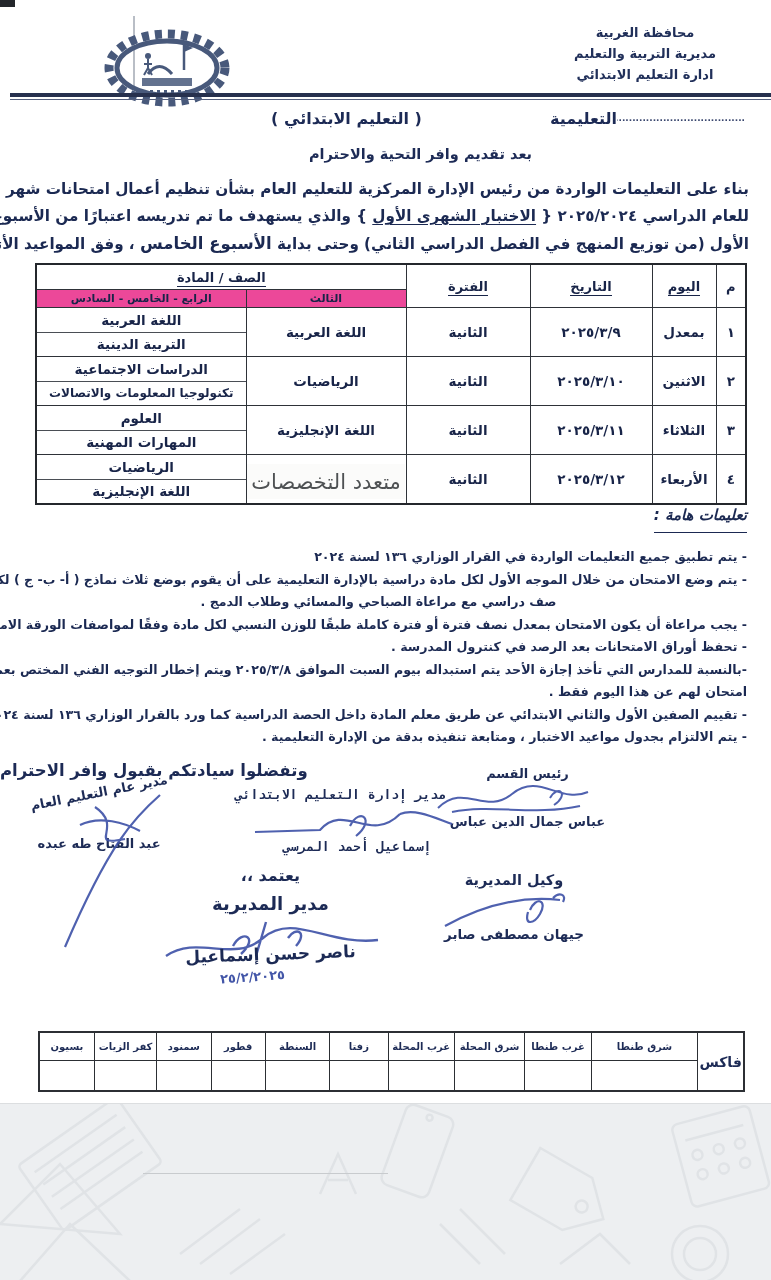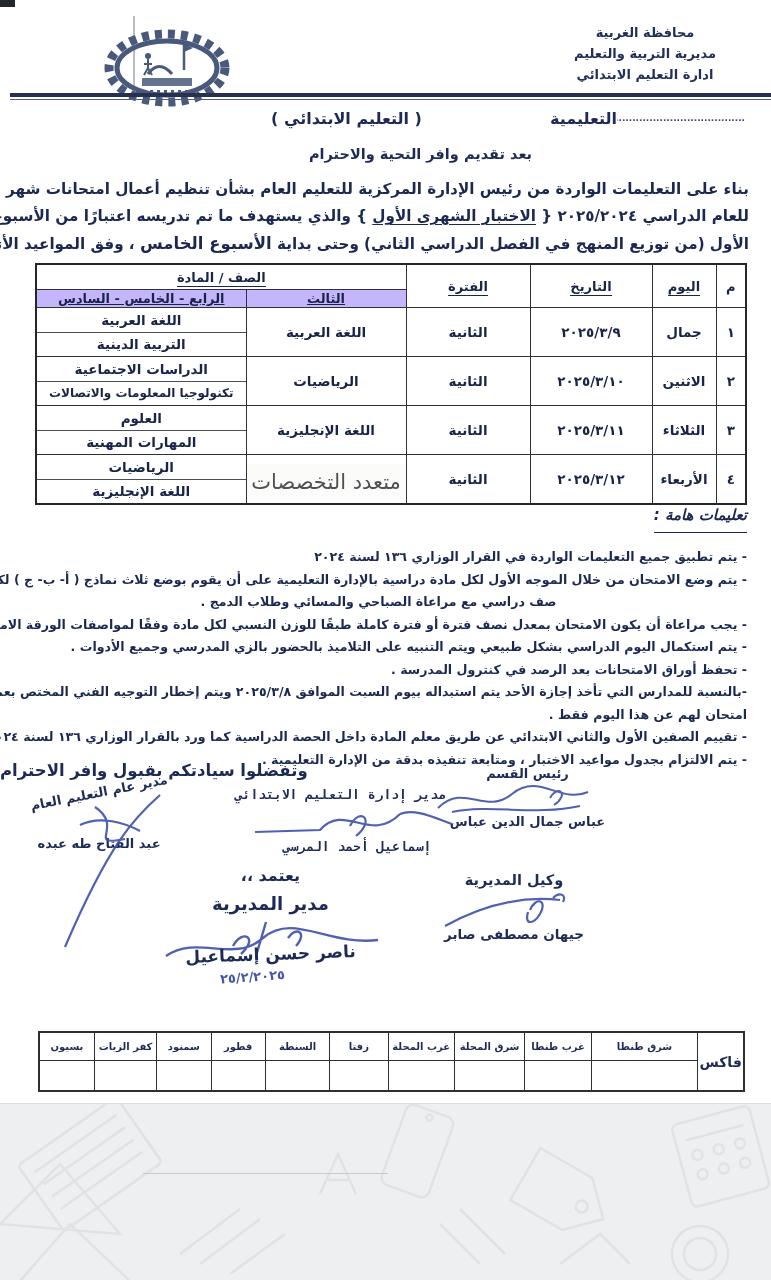--- a/index.html
+++ b/index.html
@@ -30,21 +30,21 @@
          line-height:27px;color:#1b2952;}
   .intro .u-seg{text-decoration:underline;text-underline-offset:3px;}
   .intro .big-seg{font-size:16.5px;}
   
   .sched-wrap{top:263px;left:35px;width:710px;}
   table.sched{border-collapse:collapse;table-layout:fixed;width:710px;direction:rtl;}
   table.sched th,table.sched td{border:1.5px solid #2e3238;text-align:center;vertical-align:middle;
         font-weight:bold;color:#182448;padding:0;}
   table.sched{border:2.5px solid #24272c;}
   table.sched th{font-size:13px;height:24px;}
-  table.sched tr.subhead th{height:17px;font-size:13px;background:#c4b5fd;text-decoration:underline;}
+  table.sched tr.subhead th{height:17px;font-size:11px;background:#ec4899;}
   table.sched td{font-size:13.5px;height:48px;}
   table.sched .hu{border-bottom:1.5px solid #182448;padding-bottom:1px;}
   td.stacked{padding:0;}
   td.stacked .half{height:23px;display:flex;align-items:center;justify-content:center;}
   td.stacked .half.first{border-bottom:1px solid #4a4e55;}
   td.top-align{vertical-align:top;padding-top:3px;}
   .wm-overlay{top:464px;left:247px;width:158px;height:35px;background:#fbfbfa;color:#4e5153;
               font-size:21px;display:flex;align-items:center;justify-content:center;z-index:5;}
   
   .instructions{top:505px;right:24px;left:10px;text-align:right;color:#1b2952;font-weight:bold;}
@@ -149,21 +149,21 @@
       <th rowspan="2"><span class="hu">التاريخ</span></th>
       <th rowspan="2"><span class="hu">الفترة</span></th>
       <th colspan="2"><span class="hu">الصف / المادة</span></th>
     </tr>
     <tr class="subhead">
       <th>الثالث</th>
       <th>الرابع - الخامس - السادس</th>
     </tr>
     <tr>
       <td>١</td>
-      <td>جمال</td>
+      <td>بمعدل</td>
       <td>٢٠٢٥/٣/٩</td>
       <td>الثانية</td>
       <td>اللغة العربية</td>
       <td class="stacked">
         <div class="half first">اللغة العربية</div>
         <div class="half">التربية الدينية</div>
       </td>
     </tr>
     <tr>
       <td>٢</td>
@@ -203,21 +203,20 @@
 </div>
 
 <div class="abs wm-overlay rtl nw">متعدد التخصصات</div>
 
 <div class="abs instructions rtl">
   <div class="inst-title nw">تعليمات هامة :</div>
   <div class="inst-line nw">- يتم تطبيق جميع التعليمات الواردة في القرار الوزاري ١٣٦ لسنة ٢٠٢٤</div>
   <div class="inst-line nw">- يتم وضع الامتحان من خلال الموجه الأول لكل مادة دراسية بالإدارة التعليمية على أن يقوم بوضع ثلاث نماذج ( أ- ب- ج ) لكل</div>
   <div class="inst-line nw center">صف دراسي مع مراعاة الصباحي والمسائي وطلاب الدمج .</div>
   <div class="inst-line nw">- يجب مراعاة أن يكون الامتحان بمعدل نصف فترة أو فترة كاملة طبقًا للوزن النسبي لكل مادة وفقًا لمواصفات الورقة الامتحانية</div>
-  <div class="inst-line nw">- يتم استكمال اليوم الدراسي بشكل طبيعي ويتم التنبيه على التلاميذ بالحضور بالزي المدرسي وجميع الأدوات .</div>
   <div class="inst-line nw">- تحفظ أوراق الامتحانات بعد الرصد في كنترول المدرسة .</div>
   <div class="inst-line nw">-بالنسبة للمدارس التي تأخذ إجازة الأحد يتم استبداله بيوم السبت الموافق ٢٠٢٥/٣/٨ ويتم إخطار التوجيه الفني المختص بعمل</div>
   <div class="inst-line nw">امتحان لهم عن هذا اليوم فقط .</div>
   <div class="inst-line nw">- تقييم الصفين الأول والثاني الابتدائي عن طريق معلم المادة داخل الحصة الدراسية كما ورد بالقرار الوزاري ١٣٦ لسنة ٢٠٢٤ .</div>
   <div class="inst-line nw">- يتم الالتزام بجدول مواعيد الاختبار ، ومتابعة تنفيذه بدقة من الإدارة التعليمية .</div>
 </div>
 
 <div class="abs closing rtl nw">وتفضلوا سيادتكم بقبول وافر الاحترام</div>
 
 <div class="abs sig-block sig-a rtl">

